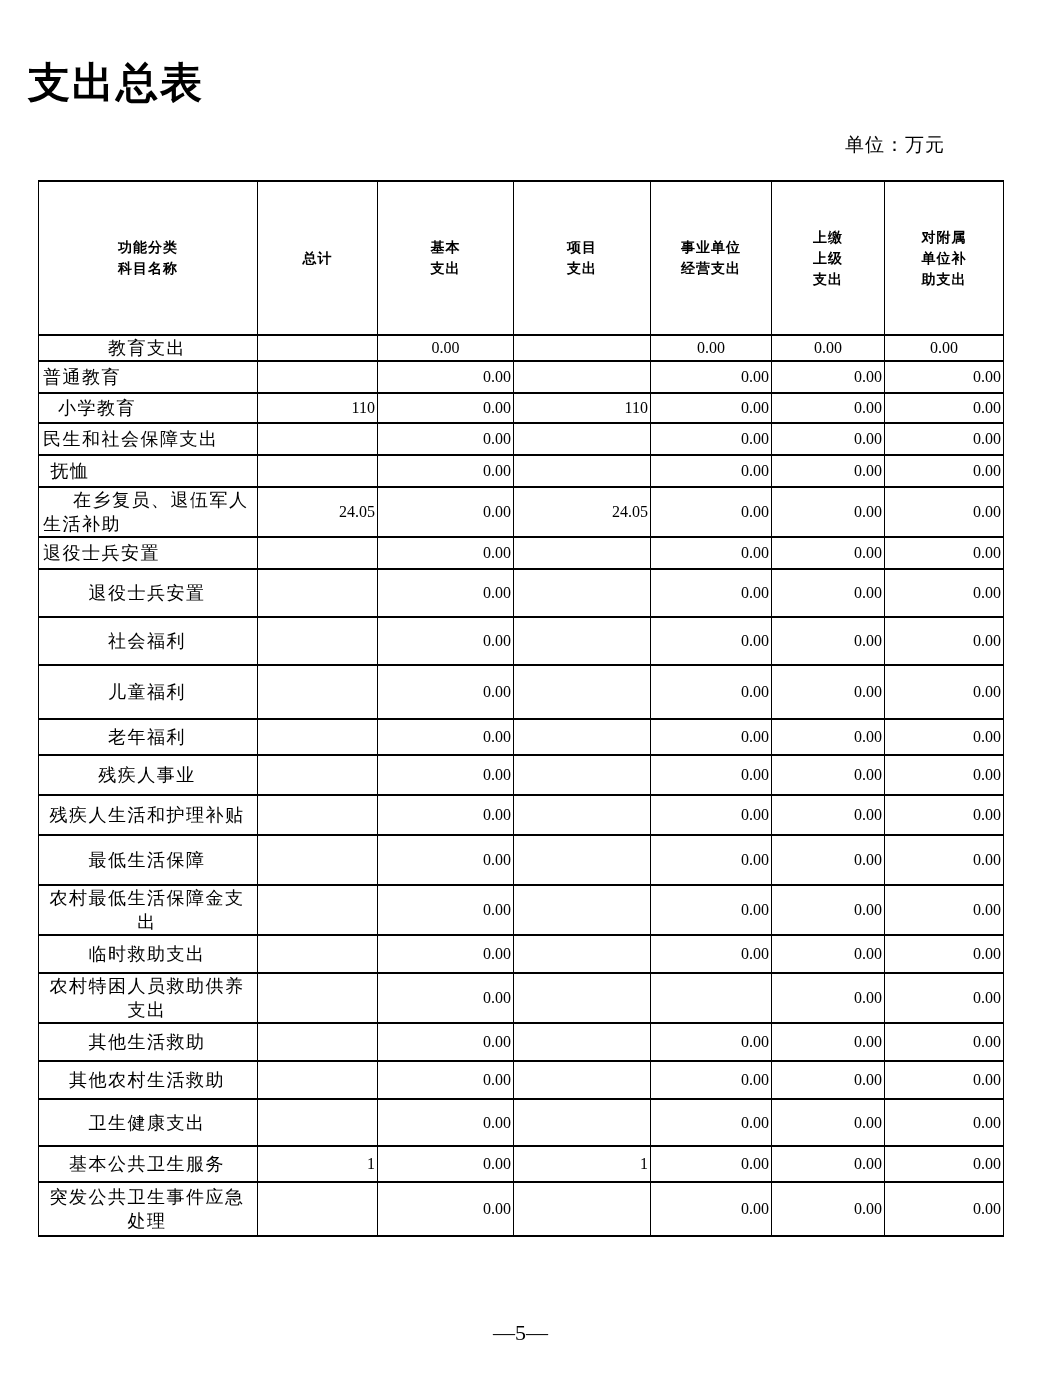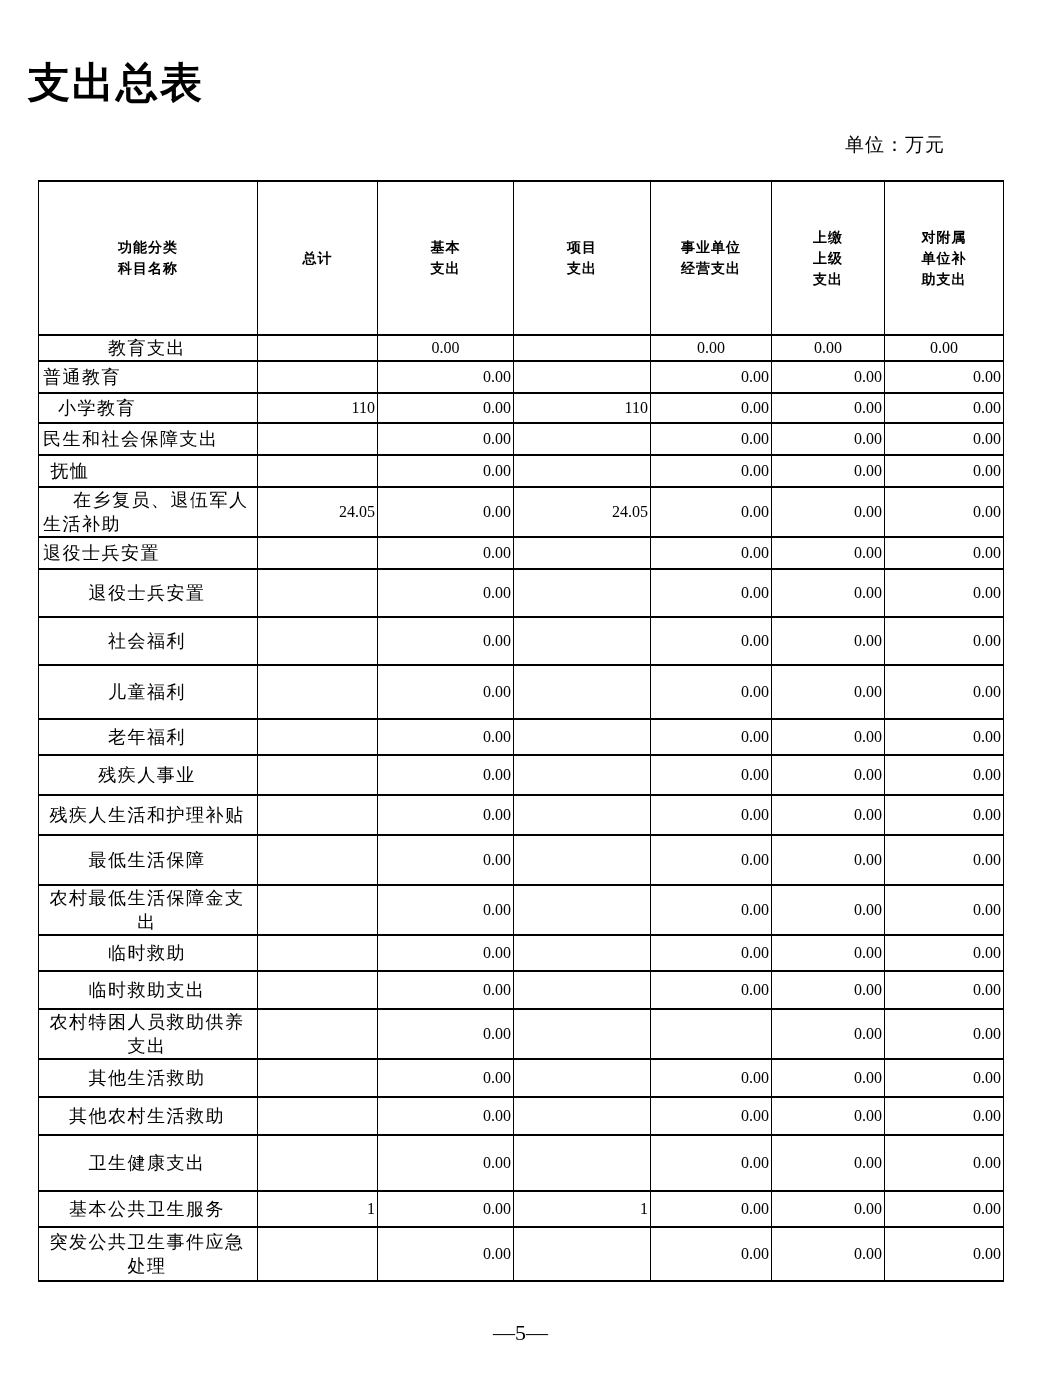--- a/index.html
+++ b/index.html
@@ -219,29 +219,20 @@
       </tr>
       <tr style="height: 48px;">
         <td class="name c">农村最低生活保障金支出</td>
         <td class="val vr"></td>
         <td class="val vr">0.00</td>
         <td class="val vr"></td>
         <td class="val vr">0.00</td>
         <td class="val vr">0.00</td>
         <td class="val vr">0.00</td>
       </tr>
-      <tr style="height: 36px;">
-        <td class="name c">临时救助</td>
-        <td class="val vr"></td>
-        <td class="val vr">0.00</td>
-        <td class="val vr"></td>
-        <td class="val vr">0.00</td>
-        <td class="val vr">0.00</td>
-        <td class="val vr">0.00</td>
-      </tr>
       <tr style="height: 38px; padding-left: 44px;">
         <td class="name c">临时救助支出</td>
         <td class="val vr"></td>
         <td class="val vr">0.00</td>
         <td class="val vr"></td>
         <td class="val vr">0.00</td>
         <td class="val vr">0.00</td>
         <td class="val vr">0.00</td>
       </tr>
       <tr style="height: 50px;">
@@ -264,21 +255,21 @@
       </tr>
       <tr style="height: 38px;">
         <td class="name c">其他农村生活救助</td>
         <td class="val vr"></td>
         <td class="val vr">0.00</td>
         <td class="val vr"></td>
         <td class="val vr">0.00</td>
         <td class="val vr">0.00</td>
         <td class="val vr">0.00</td>
       </tr>
-      <tr style="height: 56px;">
+      <tr style="height: 47px;">
         <td class="name c">卫生健康支出</td>
         <td class="val vr"></td>
         <td class="val vr">0.00</td>
         <td class="val vr"></td>
         <td class="val vr">0.00</td>
         <td class="val vr">0.00</td>
         <td class="val vr">0.00</td>
       </tr>
       <tr style="height: 36px;">
         <td class="name c">基本公共卫生服务</td>

